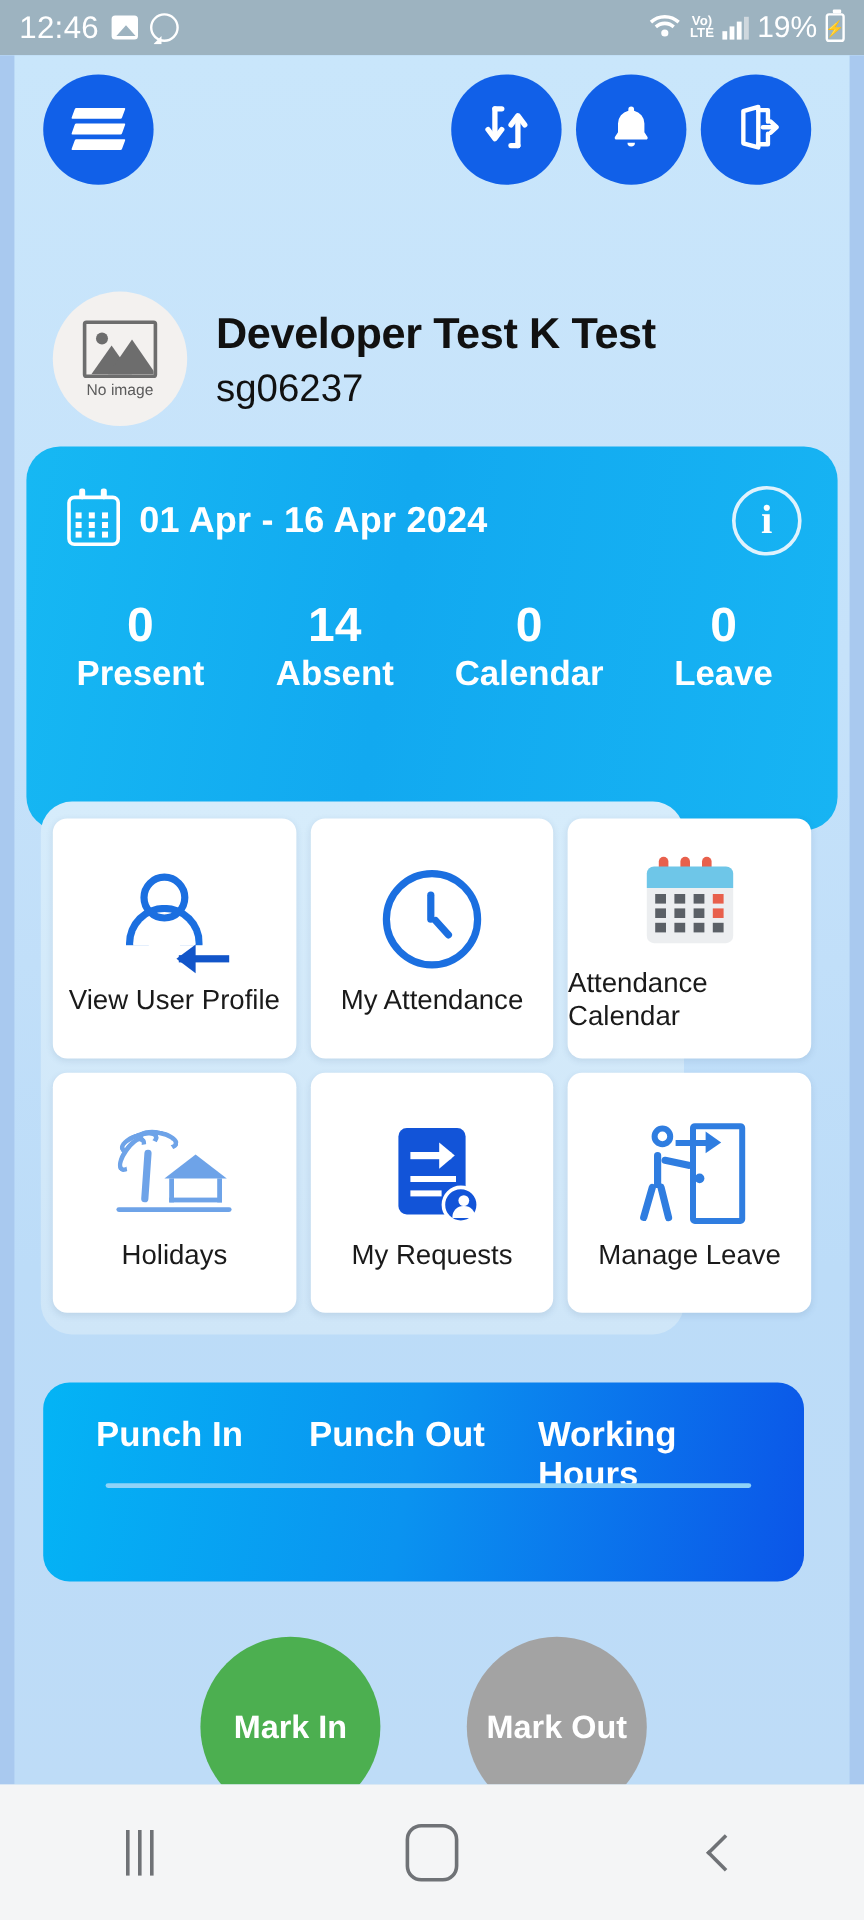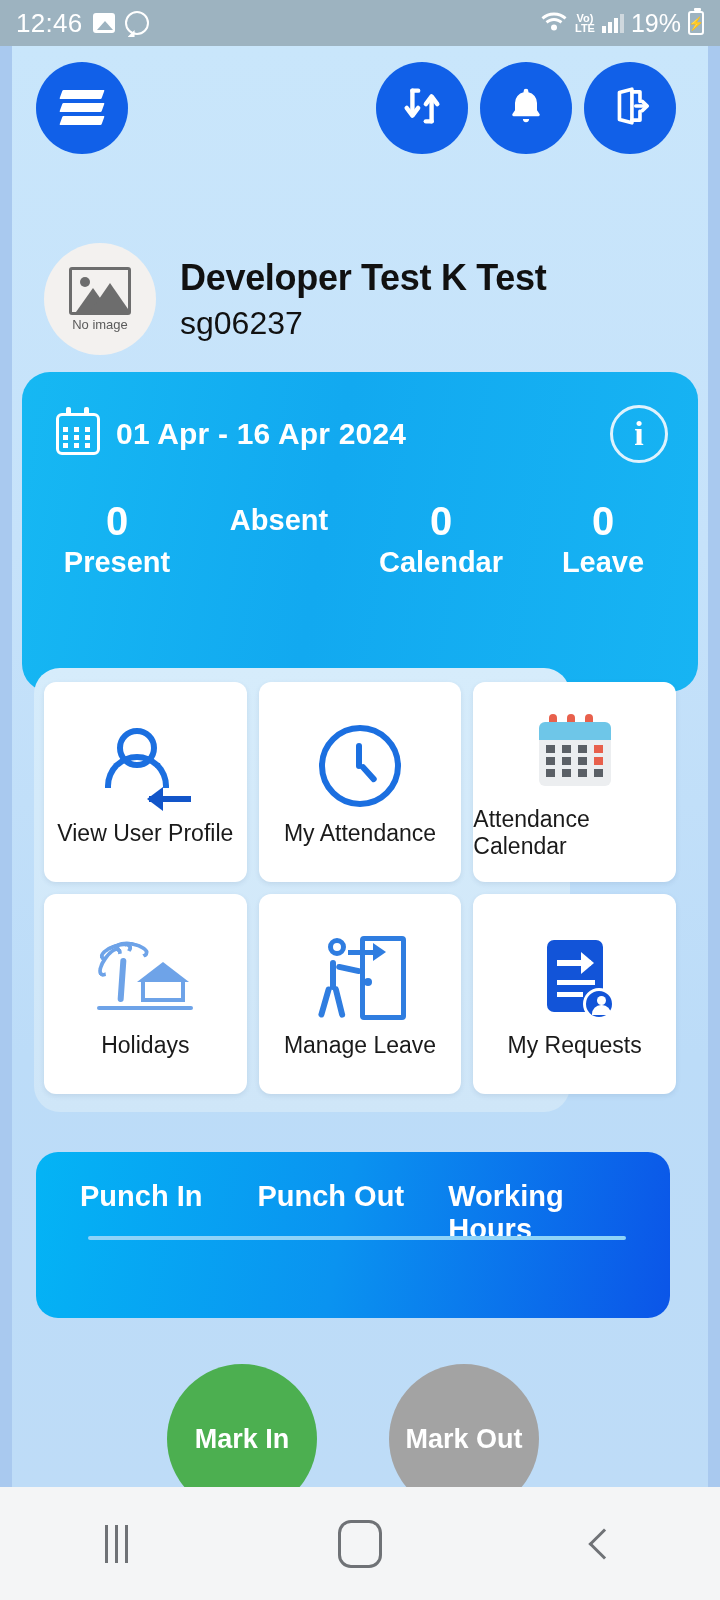--- a/index.html
+++ b/index.html
@@ -310,20 +310,21 @@
         </span>
         <span class="daterange">01 Apr  - 16 Apr 2024</span>
         <span class="info-ico">i</span>
       </div>
       <div class="stats">
         <div class="stat">
           <div class="v">0</div>
           <div class="l">Present</div>
         </div>
         <div class="stat">
+          <div class="v">14</div>
           <div class="l">Absent</div>
         </div>
         <div class="stat">
           <div class="v">0</div>
           <div class="l">Calendar</div>
         </div>
         <div class="stat">
           <div class="v">0</div>
           <div class="l">Leave</div>
         </div>
@@ -382,51 +383,51 @@
               <span class="leaf l1"></span>
                 <span class="leaf l2"></span>
                 <span class="leaf l3"></span>
               <span class="trunk"></span>
                 <span class="roof"></span>
                 <span class="wall"></span>
                 <span class="ground"></span>
             </span>
           </div>
           <div class="lbl">Holidays</div>
+        </div>
+
+        <div class="tile">
+          <div class="gfx">
+            <span class="i-req">
+              <span class="doc"></span>
+                <span class="a"></span>
+                <span class="l1"></span>
+                <span class="l2"></span>
+                <span class="badge"></span>
+            </span>
+          </div>
+          <div class="lbl">My Requests</div>
         </div>
 
         <div class="tile">
           <div class="gfx">
             <span class="i-leave">
               <span class="door"></span>
                 <span class="knob"></span>
                 <span class="head"></span>
               <span class="torso"></span>
                 <span class="leg1"></span>
                 <span class="leg2"></span>
               <span class="arm"></span>
                 <span class="arw2"></span>
             </span>
           </div>
           <div class="lbl">Manage Leave</div>
         </div>
 
-        <div class="tile">
-          <div class="gfx">
-            <span class="i-req">
-              <span class="doc"></span>
-                <span class="a"></span>
-                <span class="l1"></span>
-                <span class="l2"></span>
-                <span class="badge"></span>
-            </span>
-          </div>
-          <div class="lbl">My Requests</div>
-        </div>
-
       </div>
     </div>
 
     <div class="punch">
       <div class="punch-head">
         <span class="ph-in">Punch In</span>
         <span class="ph-out">Punch Out</span>
         <span>Working Hours</span>
       </div>
       <div class="punch-rule"></div>

